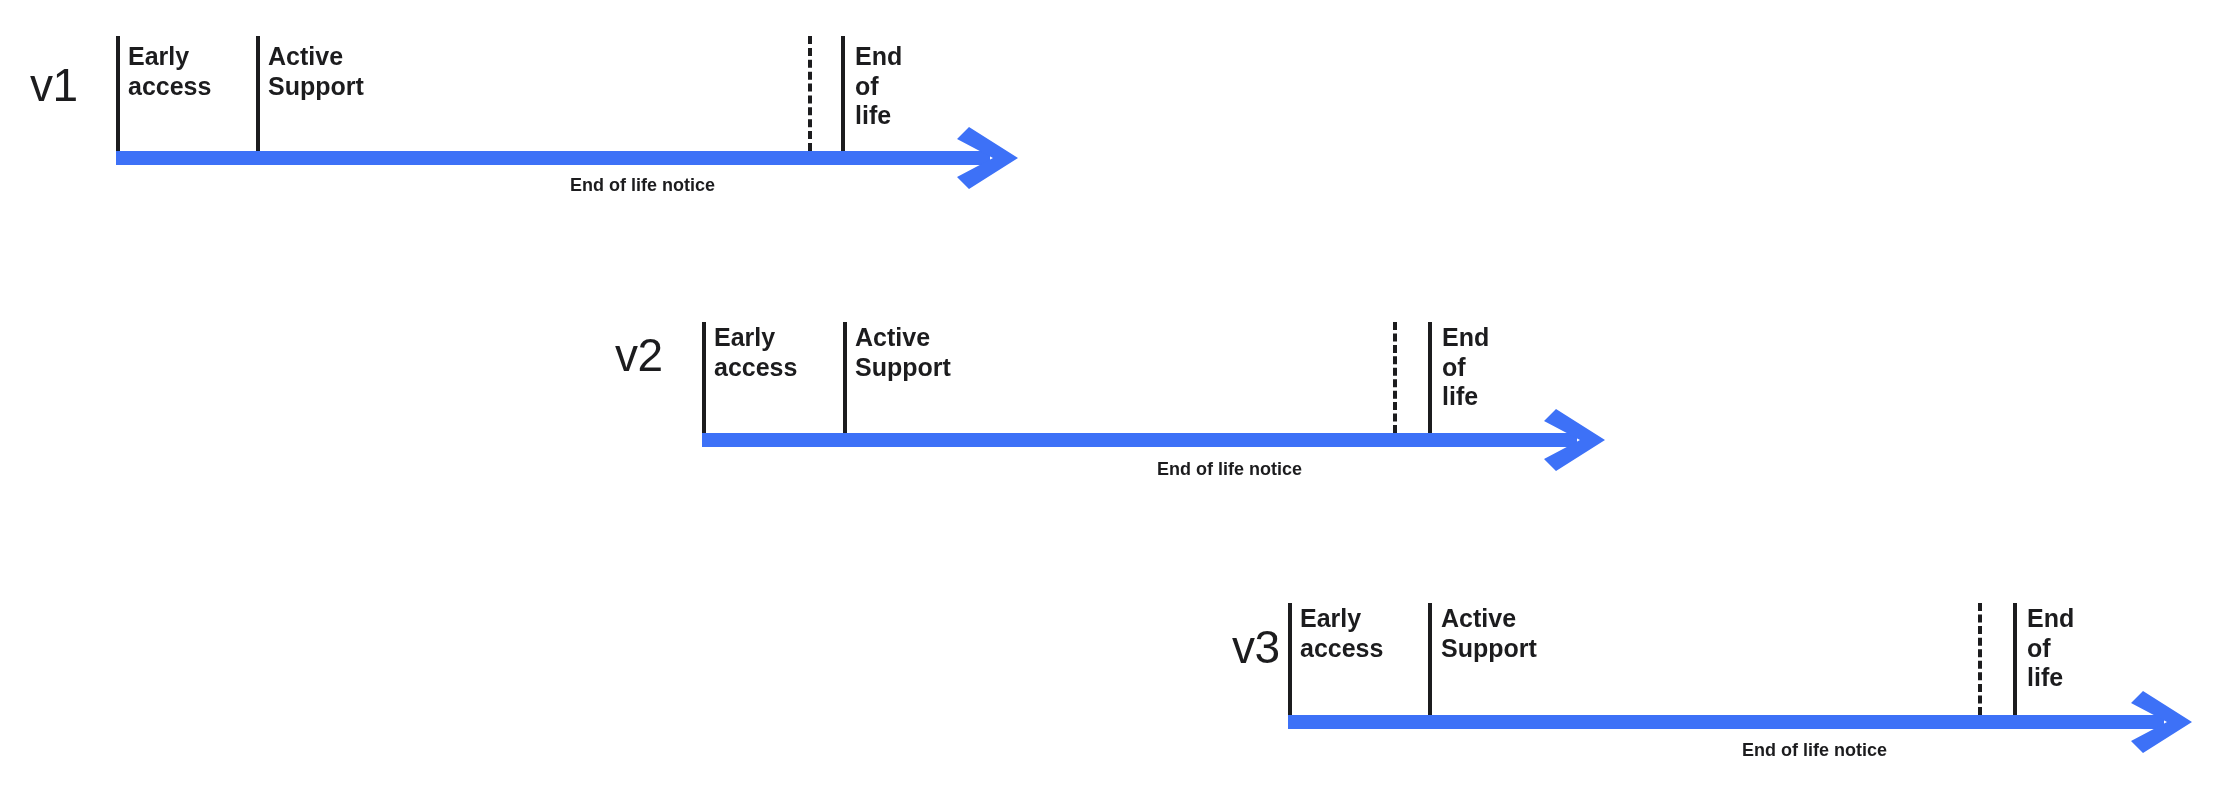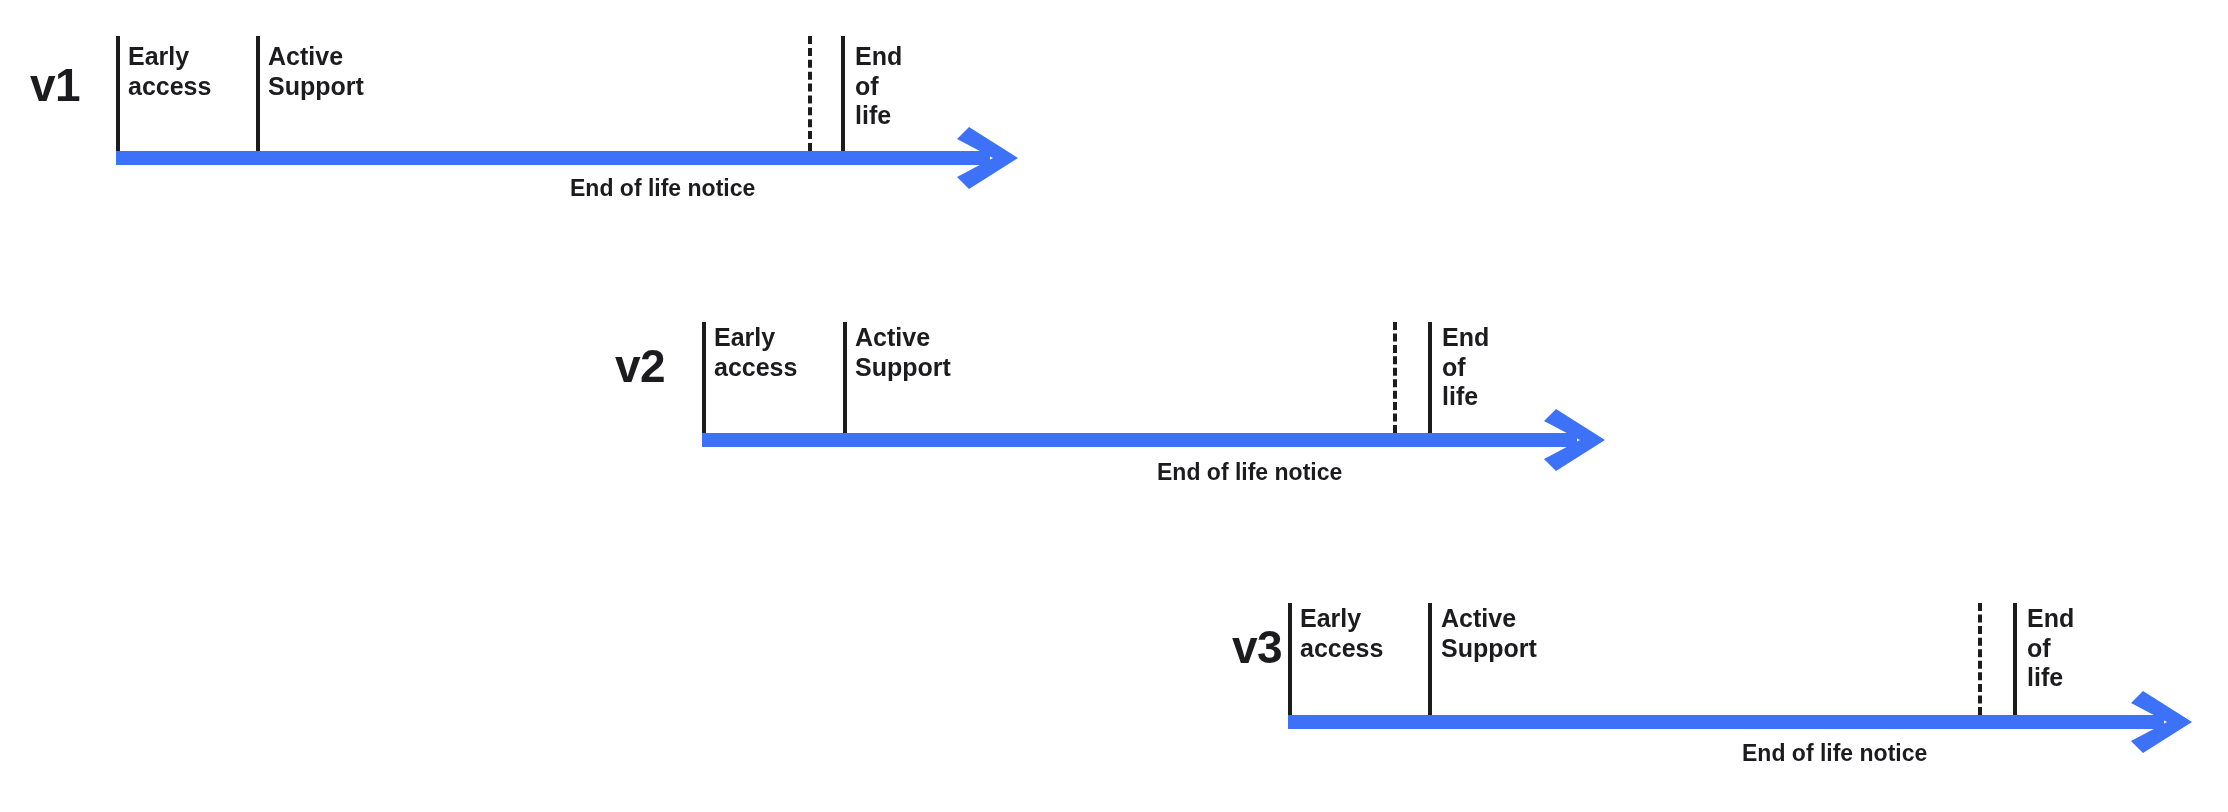--- a/index.html
+++ b/index.html
@@ -25,21 +25,21 @@
   .lane {
     position: absolute;
     left: 0;
     top: 0;
   }
 
   
   .version-label {
     position: absolute;
     font-size: 46px;
-    font-weight: 700;
+    font-weight: 400;
     color: #1c1c1e;
     letter-spacing: -0.5px;
     line-height: 1;
     white-space: nowrap;
     text-align: center;
   }
 
   
   .divider {
     position: absolute;
@@ -61,21 +61,21 @@
     font-size: 25px;
     font-weight: 700;
     color: #1c1c1e;
     line-height: 1.18;
     white-space: pre-line;
   }
 
   
   .notice-label {
     position: absolute;
-    font-size: 23px;
+    font-size: 18px;
     font-weight: 700;
     color: #1c1c1e;
     line-height: 1.18;
     white-space: nowrap;
   }
 
   
   .bar {
     position: absolute;
     height: 14px;
@@ -102,21 +102,21 @@
 access</div>
       <div class="phase-label" style="left: 268px; top: 42px;">Active Support</div>
       <div class="phase-label" style="left: 855px; top: 42px;">End of life</div>
       <div class="bar" style="left: 116px; top: 151px; width: 874.1px; background: rgb(61, 113, 247);"></div>
       <svg class="arrowhead" width="62" height="62" viewBox="0 0 62 62" style="position: absolute; left: 956px; top: 127px;">
         <polygon points="13,0 62,31 13,62 1,50 37,31 1,12" fill="#3D71F7"></polygon>
       </svg>
       <div class="notice-label" style="left: 570px; top: 175px;">End of life notice</div>
     </div>
     <div class="lane">
-      <div class="version-label" style="left: 615px; top: 343px;">v2</div>
+      <div class="version-label" style="left: 615px; top: 332px;">v2</div>
       <div class="divider" style="left: 702px; top: 322px; height: 111px;"></div>
       <div class="divider" style="left: 843px; top: 322px; height: 111px;"></div>
       <div class="divider" style="left: 1428px; top: 322px; height: 111px;"></div>
       <div class="divider-dashed" style="left: 1393px; top: 322px; height: 111px;"></div>
       <div class="phase-label" style="left: 714px; top: 323px;">Early
 access</div>
       <div class="phase-label" style="left: 855px; top: 323px;">Active Support</div>
       <div class="phase-label" style="left: 1442px; top: 323px;">End of life</div>
       <div class="bar" style="left: 702px; top: 433px; width: 875.1px; background: rgb(61, 113, 247);"></div>
       <svg class="arrowhead" width="62" height="62" viewBox="0 0 62 62" style="position: absolute; left: 1543px; top: 409px;">

